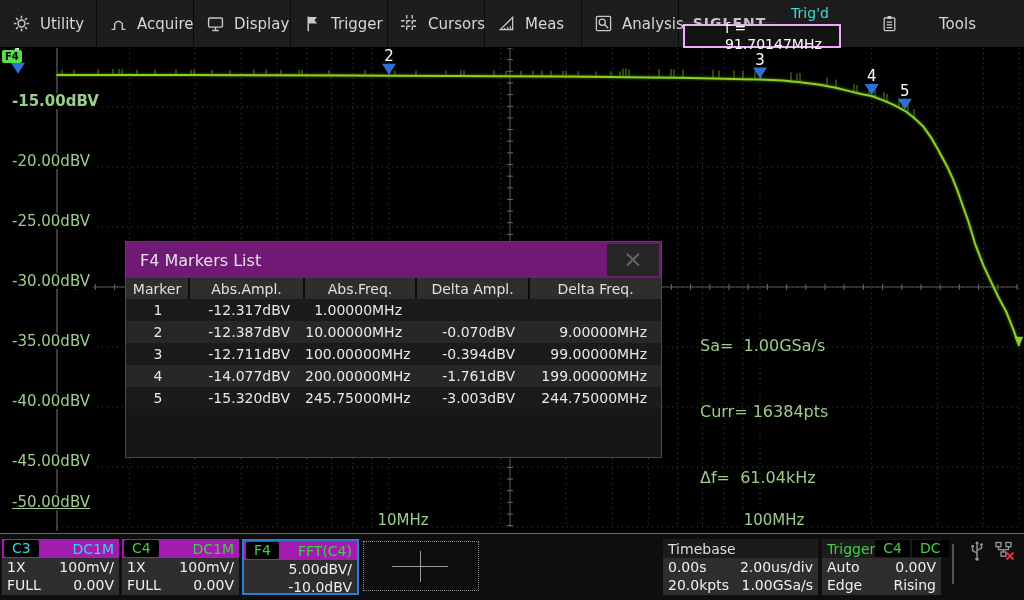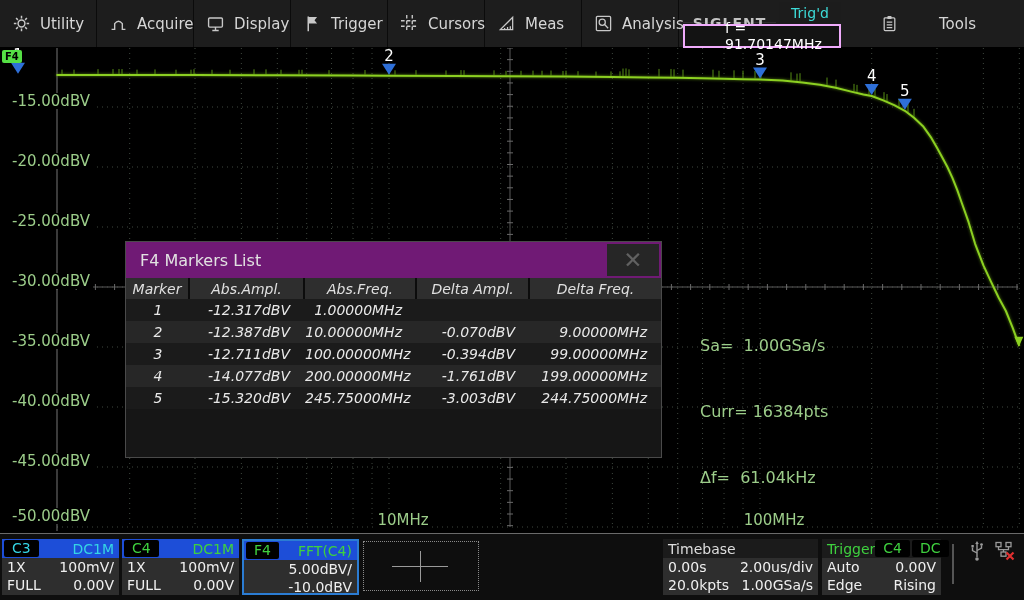--- a/index.html
+++ b/index.html
@@ -32,36 +32,36 @@
   .info-panel{position:absolute;left:700px;top:291px;z-index:2;font-size:16px;line-height:22px;
               color:#9ccd8a;white-space:pre;}
   
   .dialog{position:absolute;left:125px;top:241px;width:537px;height:217px;background:#161616;
           border:1px solid #4a4a4a;box-sizing:border-box;z-index:10;}
   .dialog-titlebar{height:36px;background:#701a75;display:flex;align-items:center;
                    padding-left:14px;font-size:16px;color:#e2e2e2;position:relative;}
   .dialog-close{position:absolute;right:2px;top:2px;width:52px;height:32px;background:#262626;
                 display:flex;align-items:center;justify-content:center;color:#616161;
                 font-size:23px;cursor:pointer;}
-  .mk-table{width:100%;border-collapse:collapse;font-size:14px;table-layout:fixed;font-style:italic;}
+  .mk-table{width:100%;border-collapse:collapse;font-size:14px;table-layout:fixed;}
   .mk-table col.c0{width:63px}.mk-table col.c1{width:115px}.mk-table col.c2{width:112px}
   .mk-table col.c3{width:113px}.mk-table col.c4{width:132px}
   .mk-table th{background:#2e2e2e;height:19px;font-weight:normal;color:#e0e0e0;
                border-left:2px solid #0c0c0c;text-align:center;}
   .mk-table th:first-child{border-left:none;}
   .mk-table td{height:20px;text-align:right;padding-right:14px;color:#e8e8e8;}
   .mk-table td:first-child{text-align:center;padding-right:0;}
   .mk-table tr.odd{background:#1b1b1b;} .mk-table tr.even{background:#272727;}
   
   .bottombar{position:absolute;left:0;top:533px;width:1024px;height:67px;background:#0e0e0e;
              border-top:1px solid #6a6a6a;box-sizing:border-box;z-index:5;}
   .ch-box{position:absolute;top:5px;width:117px;height:56px;background:#2e2e2e;
           box-sizing:border-box;font-size:14px;}
   .ch-head{display:flex;justify-content:space-between;align-items:center;height:19px;
-           background:#1d4ed8;padding:0 5px 0 2px;gap:9px;}
+           background:#a21caf;padding:0 5px 0 2px;gap:9px;}
   .badge{background:#000;border-radius:2px;padding:0 8px;line-height:17px;}
   .ch-row{display:flex;justify-content:space-between;align-items:center;height:18px;
           padding:0 5px;color:#efefef;}
   .cy{color:#35d5e5;} .gr{color:#3fd13f;}
   .math-box{border:2px solid #2b7cd3;}
   .add-box{position:absolute;left:363px;top:7px;width:116px;height:50px;border:1px dotted #8a8a8a;
            box-sizing:border-box;}
   .add-box .ph{position:absolute;left:28px;top:24px;width:56px;height:1px;background:#9a9a9a;}
   .add-box .pv{position:absolute;left:56px;top:9px;width:1px;height:31px;background:#9a9a9a;}
   .tb-box{position:absolute;left:663px;top:5px;width:155px;height:56px;background:#2e2e2e;
@@ -362,28 +362,28 @@
       <path d="M753 67.53200000000001L767 67.53200000000001L760 78.53200000000001Z" fill="#2e6fd8"></path>
       <text x="760" y="64.53200000000001" fill="#fff" font-size="15" text-anchor="middle">3</text>
       <path d="M864.6821283913371 83.924L878.6821283913371 83.924L871.6821283913371 94.924Z" fill="#2e6fd8"></path>
       <text x="871.6821283913371" y="80.924" fill="#fff" font-size="15" text-anchor="middle">4</text>
       <path d="M897.8730983330482 98.84L911.8730983330482 98.84L904.8730983330482 109.84Z" fill="#2e6fd8"></path>
       <text x="904.8730983330482" y="95.84" fill="#fff" font-size="15" text-anchor="middle">5</text>
     </g>
   </svg>
 <div class="f4badge">F4</div>
 <div id="ylabels">
-    <div class="ylabel" style="top: 93px;">-15.00dBV</div>
+    <div class="ylabel" style="top: 93px; font-weight: bold;">-15.00dBV</div>
     <div class="ylabel" style="top: 153px;">-20.00dBV</div>
     <div class="ylabel" style="top: 213px;">-25.00dBV</div>
     <div class="ylabel" style="top: 273px;">-30.00dBV</div>
     <div class="ylabel" style="top: 333px;">-35.00dBV</div>
     <div class="ylabel" style="top: 393px;">-40.00dBV</div>
     <div class="ylabel" style="top: 453px;">-45.00dBV</div>
-    <div class="ylabel" style="top: 508px;">-50.00dBV</div>
+    <div class="ylabel" style="top: 494px; text-decoration: underline;">-50.00dBV</div>
   </div>
 <div id="xlabels">
     <div class="xlabel" style="left: 403px;">10MHz</div>
     <div class="xlabel" style="left: 774px;">100MHz</div>
   </div>
 <div class="info-panel">
   <div>Sa=  1.00GSa/s</div>
   <div>Curr= 16384pts</div>
   <div>Δf=  61.04kHz</div>
   <div>RBW=  227.66kHz</div>

